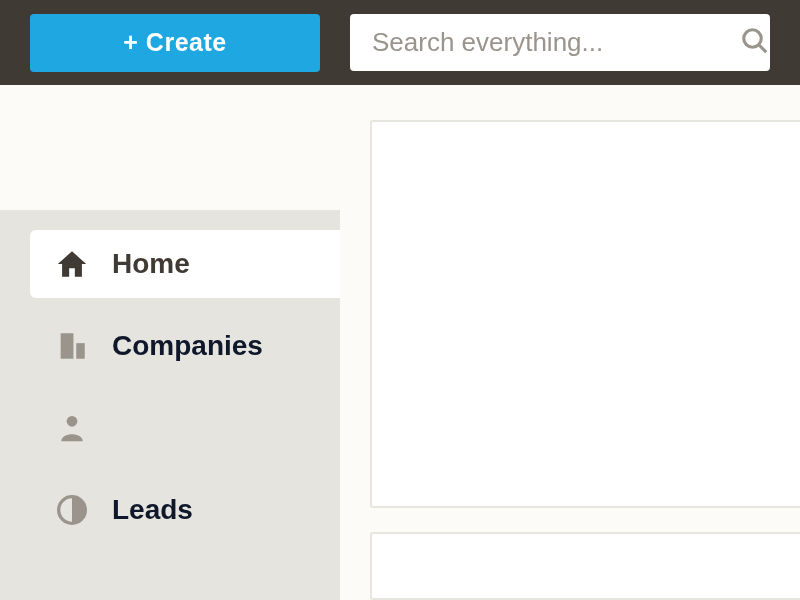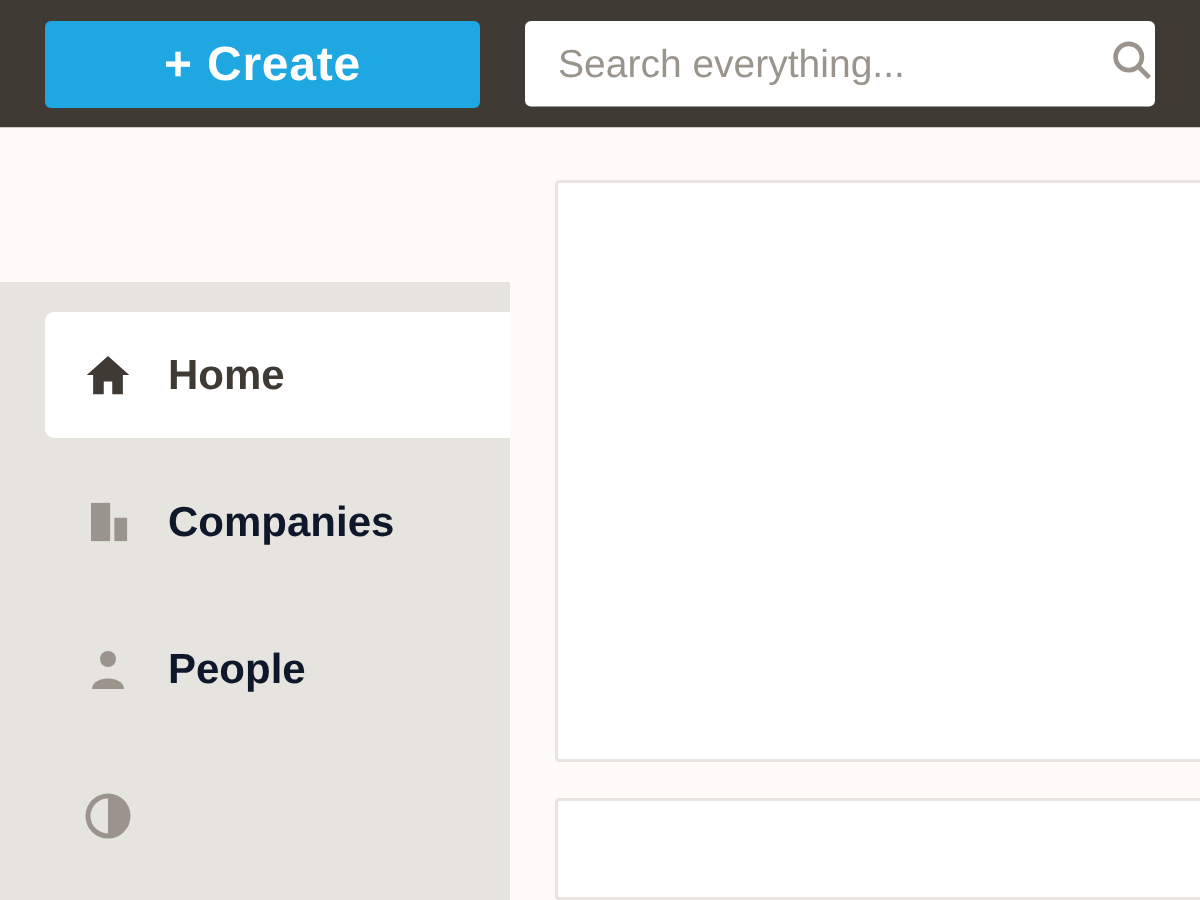--- a/index.html
+++ b/index.html
@@ -11,21 +11,21 @@
     height: 85px;
     display: flex;
     align-items: center;
     padding: 0 30px;
     gap: 30px;
   }
   .create-btn {
     background: #1ea7e1;
     color: #ffffff;
     border: none;
-    font-size: 32px;
+    font-size: 25px;
     font-weight: 600;
     height: 58px;
     width: 290px;
     border-radius: 4px;
     cursor: pointer;
     letter-spacing: 0.5px;
   }
   .search-wrap {
     flex: 1;
     position: relative;
@@ -63,21 +63,21 @@
   .sidebar-spacer { height: 125px; }
   .nav {
     background: #e6e4df;
     flex: 1;
     padding: 20px 0 0 30px;
   }
   .nav-item {
     display: flex;
     align-items: center;
     gap: 22px;
-    height: 84px;
+    height: 68px;
     padding: 0 24px;
     border-radius: 6px 0 0 6px;
     cursor: pointer;
     margin-bottom: 14px;
   }
   .nav-item .label {
     font-size: 28px;
     font-weight: 600;
     color: #0f172a;
   }
@@ -147,30 +147,30 @@
         <span class="label">Companies</span>
       </div>
 
       <div class="nav-item">
         <span class="icon">
           <svg width="32" height="32" viewBox="0 0 24 24" fill="currentColor">
             <circle cx="12" cy="7" r="4"></circle>
             <path d="M4 22 C4 15 20 15 20 22 Z"></path>
           </svg>
         </span>
-        <span class="label">People</span>
       </div>
 
       <div class="nav-item">
         <span class="icon">
           <svg width="32" height="32" viewBox="0 0 24 24">
             <circle cx="12" cy="12" r="10" fill="none" stroke="currentColor" stroke-width="2.5"></circle>
             <path d="M12 2 A10 10 0 0 1 12 22 Z" fill="currentColor"></path>
           </svg>
         </span>
+        <span class="label">Leads</span>
       </div>
 
     </nav>
   </aside>
 
   <main class="main">
     <div class="card big"></div>
     <div class="card small"></div>
   </main>
 </div>

